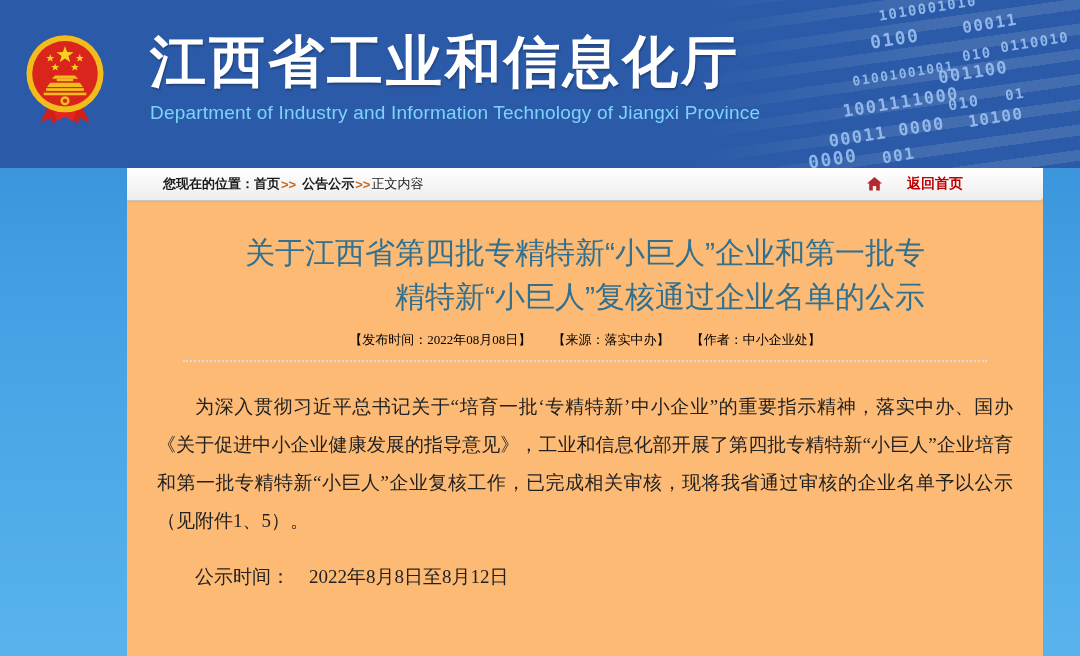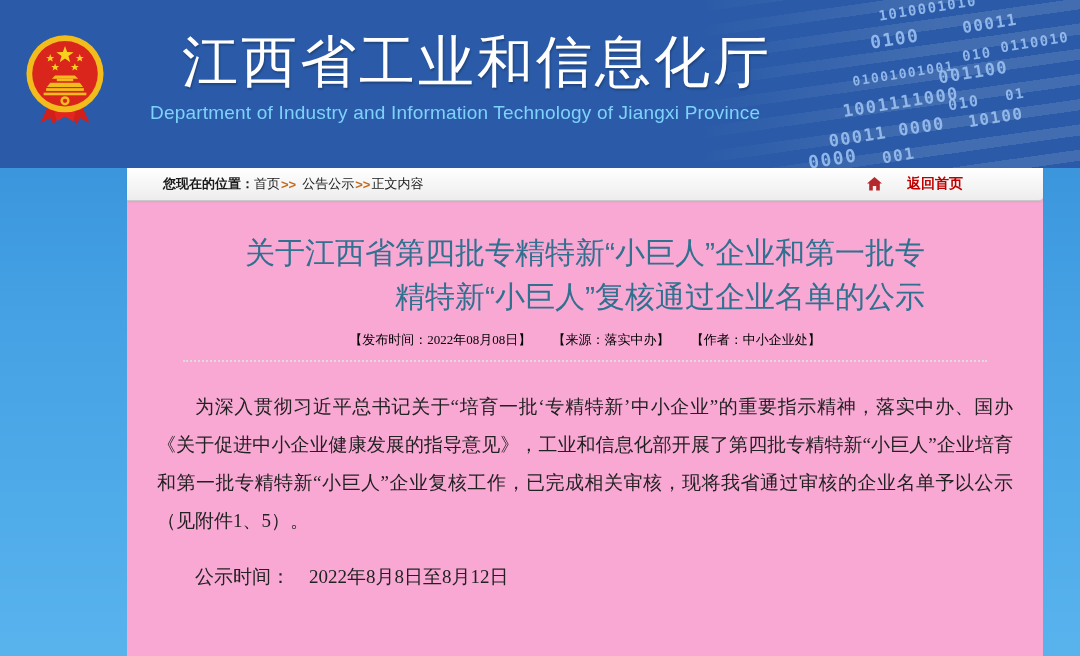--- a/index.html
+++ b/index.html
@@ -40,39 +40,39 @@
   .b6{left:238px;top:62px;font-size:17px;} .b7{left:142px;top:92px;font-size:17px;}
   .b8{left:248px;top:94px;font-size:15px;} .b9{left:268px;top:108px;font-size:16px;}
   .b10{left:128px;top:122px;font-size:17px;} .b11{left:108px;top:148px;font-size:18px;}
   .b12{left:182px;top:146px;font-size:16px;} .b13{left:305px;top:86px;font-size:14px;}
 
   .emblem { position:absolute; left:24px; top:24px; width:82px; height:116px; z-index:3; }
   .emblem svg { width:100%; height:100%; display:block; }
 
   .titles { position:absolute; left:150px; top:30px; z-index:3; }
   .title-cn {
-    color:#fff; font-size:56px; font-weight:normal; letter-spacing:3px;
-    line-height:1.15; text-shadow:1px 2px 2px rgba(0,0,0,0.25);margin-left:32px;
+    color:#fff; font-size:56px; font-weight:bold; letter-spacing:3px;
+    line-height:1.15; text-shadow:1px 2px 2px rgba(0,0,0,0.25);
   }
   .title-en { color:#7dd3fc; font-size:19px; margin-top:8px; letter-spacing:0.2px; }
 
   
   .content-col {
     position:absolute; left:127px; top:168px; width:916px; height:488px;
-    background:#f9a8d4;
+    background:#fdba74;
   }
   .breadcrumb-bar {
     height:33px; display:flex; align-items:center;
     background:linear-gradient(180deg,#ffffff 0%,#ededed 100%);
     border-bottom:1px solid #c9c9c9; border-radius:0 0 4px 0;
     box-shadow:0 1px 2px rgba(0,0,0,0.08);
     padding:0 14px 0 36px; font-size:13px; color:#1a1a1a;
   }
   .crumb-label { font-weight:bold; }
-  .crumb-link { color:#1a1a1a; text-decoration:none; cursor:pointer; }
+  .crumb-link { color:#1a1a1a; text-decoration:none; cursor:pointer;font-weight:bold; }
   .crumb-sep { color:#c56a1c; font-weight:bold; margin:0 1px; }
   .crumb-sep.sp { margin-right:6px; }
   .back-home {
     margin-left:auto; margin-right:66px; display:flex; align-items:center;
     gap:24px; color:#c00000; font-weight:bold; font-size:14px; cursor:pointer;
   }
   .home-icon svg { display:block; }
 
   
   .article { padding:30px 30px 0 30px; }

